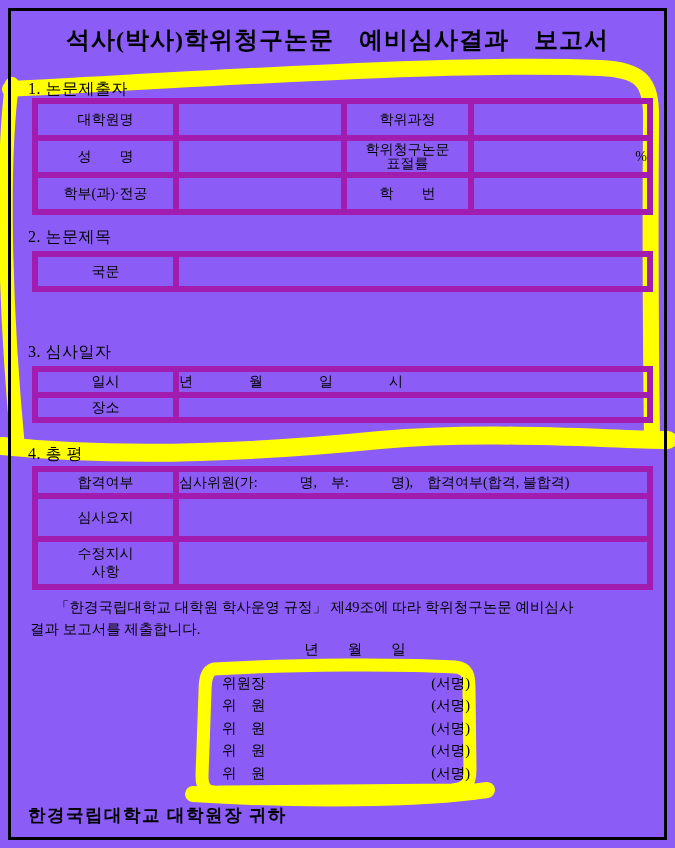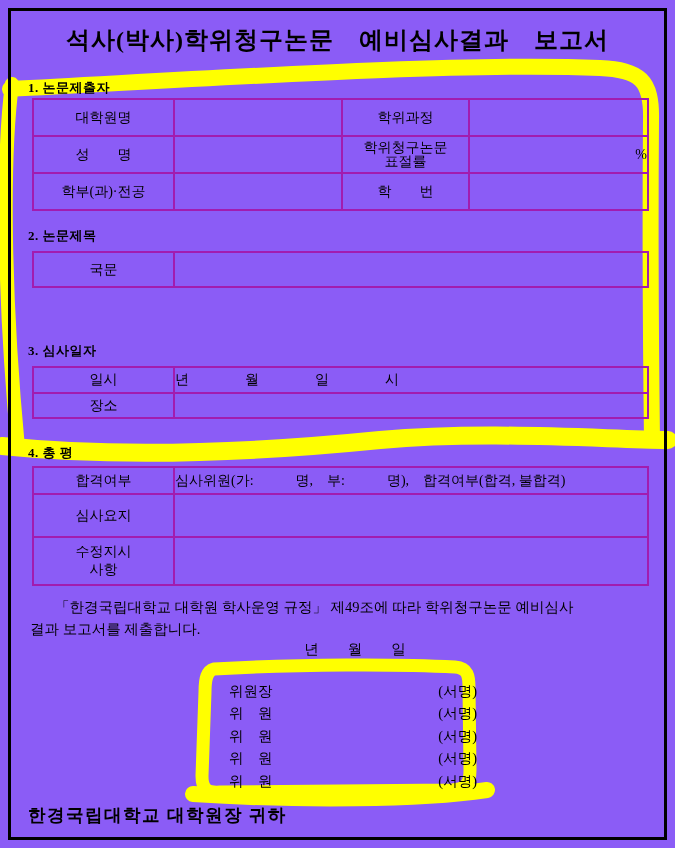--- a/index.html
+++ b/index.html
@@ -4,41 +4,41 @@
 <style>
   html,body{margin:0;padding:0;background:#fff;}
   .page{position:relative;width:675px;height:848px;background:#8b5cf6;overflow:hidden;
         font-family:"Liberation Serif","DejaVu Serif",serif;color:#000;}
   .hl-layer{position:absolute;top:0;left:0;width:675px;height:848px;z-index:0;pointer-events:none;}
   .hl{fill:none;stroke-linecap:round;stroke-linejoin:round;}
   .content{position:absolute;top:0;left:0;width:675px;height:848px;z-index:1;}
   .frame{position:absolute;top:8px;left:8px;right:8px;bottom:8px;border:3px solid #000;}
   .title{position:absolute;top:24px;left:0;width:100%;text-align:center;font-size:24px;
          font-weight:bold;white-space:pre;letter-spacing:1px;}
-  .sec{position:absolute;left:28px;font-size:13px;font-weight:bold;letter-spacing:0.5px;white-space:pre;}
+  .sec{position:absolute;left:28px;font-size:16px;font-weight:normal;letter-spacing:0.5px;white-space:pre;}
   .sec1{top:79px;} .sec2{top:227px;} .sec3{top:342px;} .sec4{top:444px;}
   table.t{position:absolute;left:32px;border-collapse:collapse;table-layout:fixed;width:615px;background:transparent;}
-  .t td{border:2px solid #a21caf;font-size:14px;vertical-align:middle;padding:0;overflow:hidden;}
+  .t td{border:6px solid #a21caf;font-size:14px;vertical-align:middle;padding:0;overflow:hidden;}
   .t1{top:98px;} .t1 tr{height:37px;}
   .t2{top:251px;} .t2 tr{height:35px;padding-left:20px;}
   .t3{top:366px;} .t3 tr.r1{height:26px;} .t3 tr.r2{height:25px;}
   .t4{top:466px;} .t4 tr.r1{height:27px;} .t4 tr.r2{height:43px;} .t4 tr.r3{height:48px;}
   .lab{text-align:center;white-space:pre;}
   .val{text-align:left;white-space:pre;}
   .val-right{text-align:right;padding-right:30px;white-space:pre;}
   .two-line{font-size:13px;line-height:14px;text-align:center;}
   .two-line span{display:block;}
   .pad-date{padding-left:60px;}
   .small{font-size:13.5px;padding-left:4px;}
   .para{position:absolute;left:30px;top:596px;width:620px;font-size:14.5px;line-height:22px;}
   .para .l1{display:block;text-indent:25px;}
   .para .l2{display:block;}
   .dateline{position:absolute;left:35px;top:640px;width:640px;text-align:center;
             font-size:14.5px;white-space:pre;}
-  .sigs{position:absolute;left:229px;top:672px;width:248px;font-size:14.5px;margin-top:8px;}
+  .sigs{position:absolute;left:222px;top:672px;width:248px;font-size:14.5px;}
   .sig-row{display:flex;justify-content:space-between;align-items:center;height:22.5px;white-space:pre;}
   .footer{position:absolute;left:28px;top:803px;font-size:17.5px;font-weight:bold;letter-spacing:1.5px;white-space:pre;}
 </style>
 </head>
 <body>
 
 <div class="page">
 
   <svg class="hl-layer" width="675" height="848" viewBox="0 0 675 848">
     <path class="hl" stroke-width="16" d="M 10 89 C 220 78, 460 62, 600 68 C 640 70, 652 80, 651 120 C 650 250, 651 360, 652 440" stroke="#FFFF00"></path>

